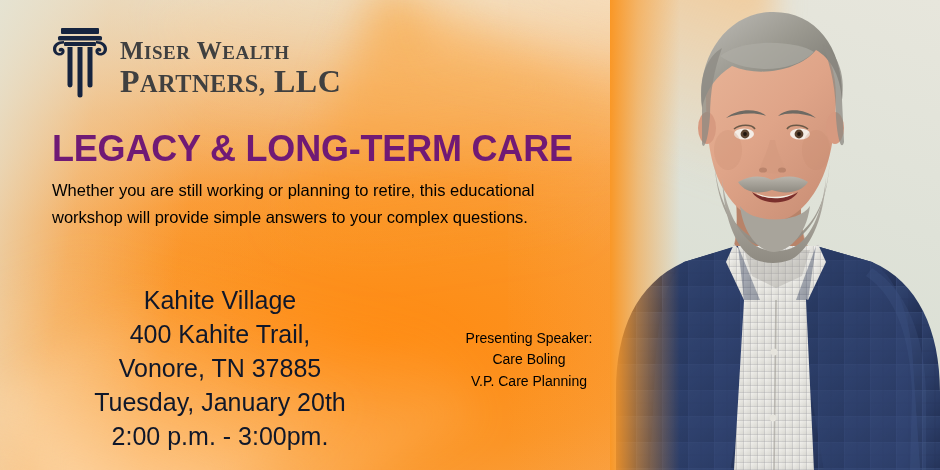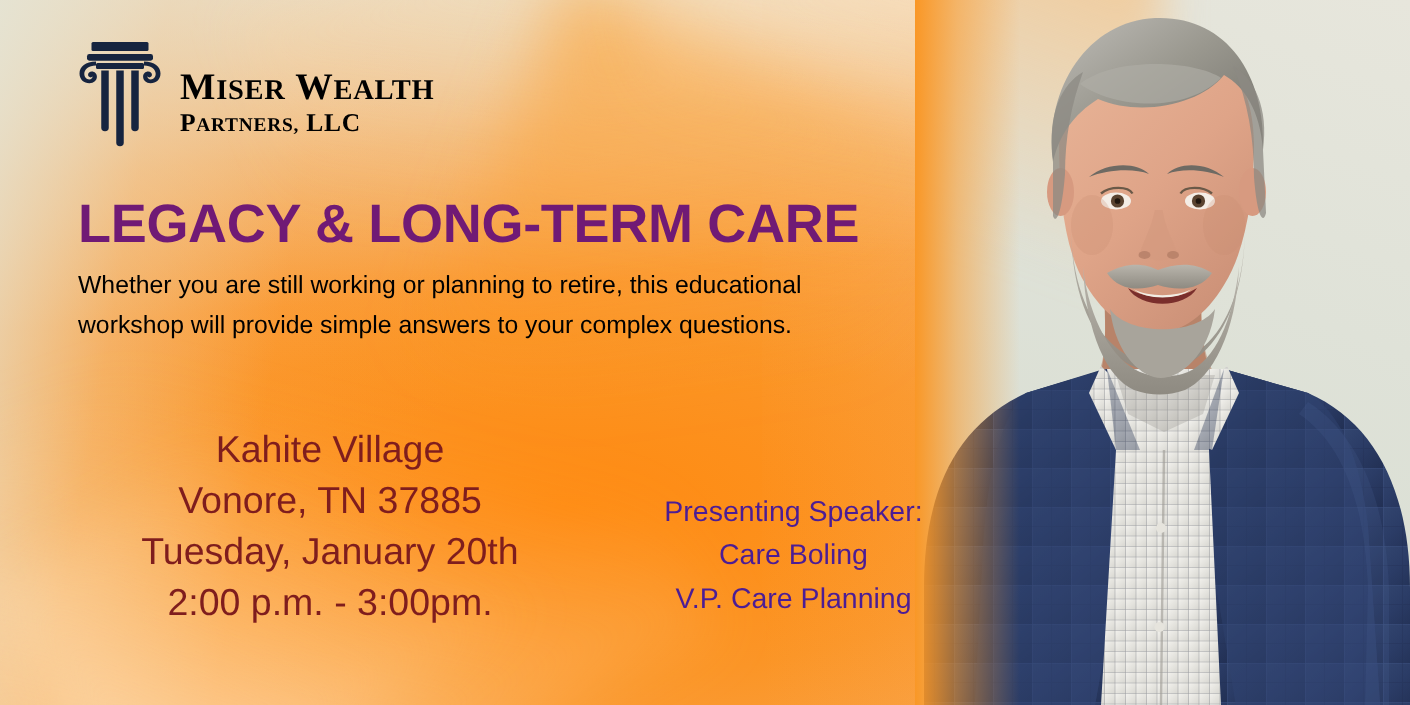--- a/index.html
+++ b/index.html
@@ -58,27 +58,27 @@
     background:linear-gradient(60deg, rgba(255,235,205,.50), rgba(255,210,160,0) 72%);
     transform:rotate(-34deg);filter:blur(18px);
   }
 
   
   .logo{position:absolute;left:52px;top:26px;display:flex;align-items:center;gap:12px;}
   .logo-mark{width:56px;height:84px;display:block;}
   .logo-text{line-height:1.02;}
   .logo-line{
     font-family:"Liberation Serif", serif;
-    color:#000000;
+    color:#404040;
     font-weight:700;
     letter-spacing:.5px;
     white-space:nowrap;
   }
   .logo-line.l1{font-size:25px;}
-  .logo-line.l2{font-size:17px;margin-top:2px;}
+  .logo-line.l2{font-size:32px;margin-top:2px;}
   .sc{font-size:.76em;}
 
   
   .headline{
     position:absolute;left:52px;top:128px;
     font-size:36px;font-weight:700;
     letter-spacing:-.2px;
     color:#701a75;
     white-space:nowrap;
   }
@@ -86,31 +86,31 @@
     position:absolute;left:52px;top:177px;width:500px;
     font-size:16.5px;font-weight:400;line-height:1.62;
     color:#000000;
   }
 
   
   .venue{
     position:absolute;left:44px;top:283px;width:352px;
     text-align:center;
     font-size:25px;line-height:1.36;
-    color:#7f1d1d;
+    color:#0f172a;
     font-weight:400;
   }
   .venue div{white-space:nowrap;}
 
   
   .speaker{
     position:absolute;left:404px;top:328px;width:250px;
     text-align:center;
-    font-size:19px;line-height:1.52;
-    color:#4c1d95;
+    font-size:14px;line-height:1.52;
+    color:#000000;
     font-weight:400;
   }
   .speaker div{white-space:nowrap;}
 
   
   .portrait{
     position:absolute;right:0;top:0;width:330px;height:470px;
     overflow:hidden;
   }
   .portrait-bg{
@@ -289,20 +289,21 @@
       <div class="logo-line l2">P<span class="sc">ARTNERS,</span> LLC</div>
     </div>
   </div>
 
   <div class="headline">LEGACY &amp; LONG-TERM CARE</div>
 
   <div class="subcopy">Whether you are still working or planning to retire, this educational workshop will provide simple answers to your complex questions.</div>
 
   <div class="venue">
     <div>Kahite Village</div>
+    <div>400 Kahite Trail,</div>
     <div>Vonore, TN 37885</div>
     <div>Tuesday, January 20th</div>
     <div>2:00 p.m. - 3:00pm.</div>
   </div>
 
   <div class="speaker">
     <div>Presenting Speaker:</div>
     <div>Care Boling</div>
     <div>V.P.  Care Planning</div>
   </div>

